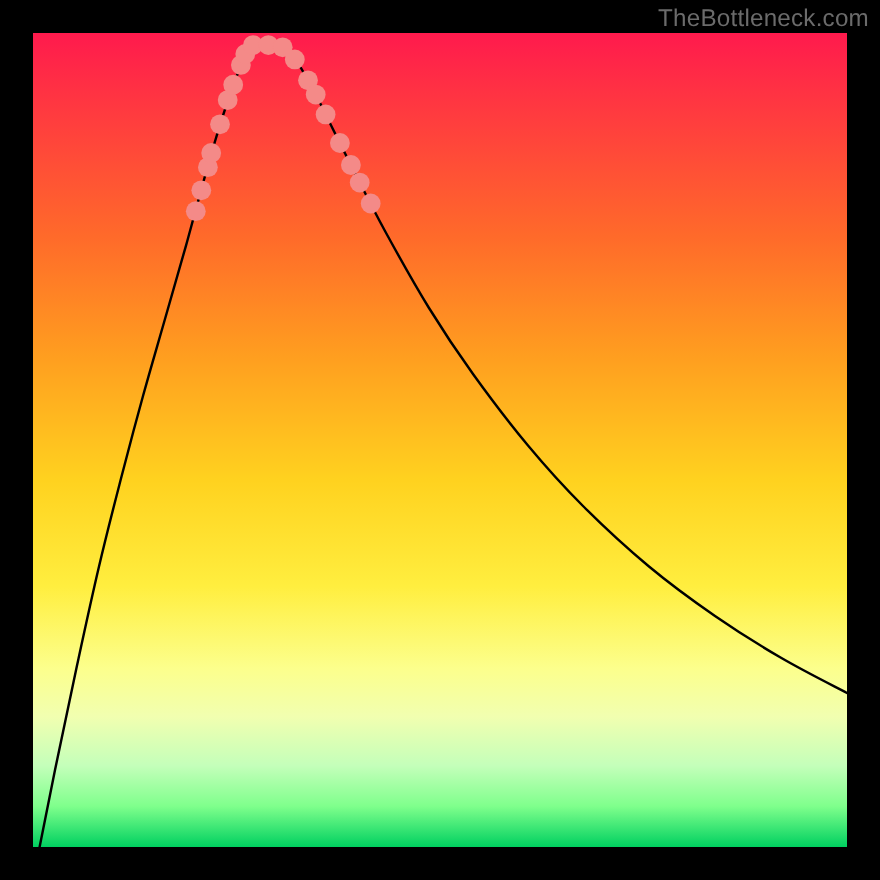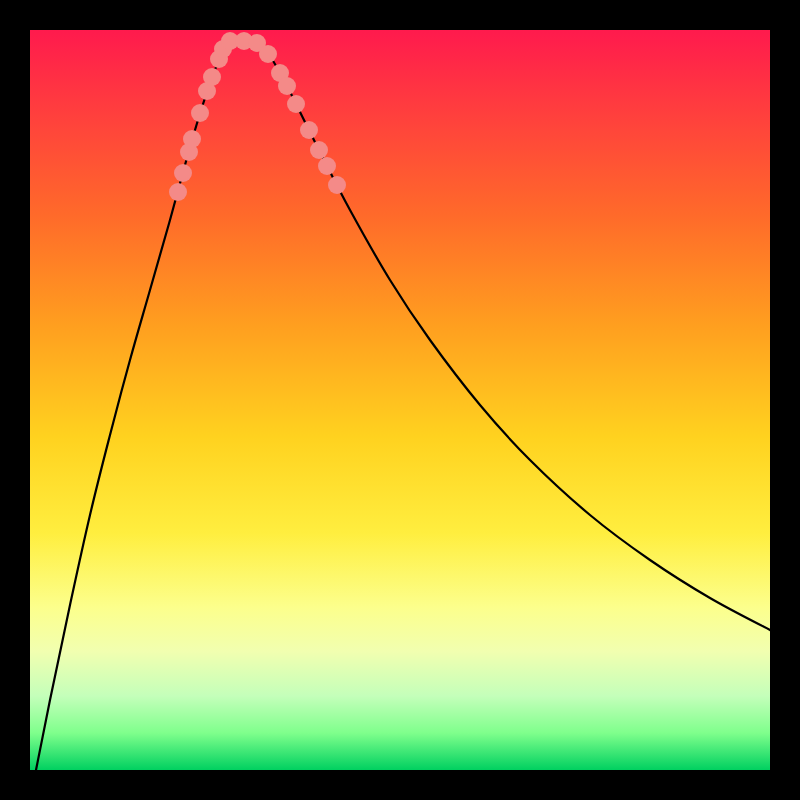--- a/index.html
+++ b/index.html
@@ -56,20 +56,21 @@
     width: 740px;
     height: 740px;
     overflow: visible;
   }
 </style>
 </head>
 <body>
 
 <div class="frame">
 
+  <div class="watermark">TheBottleneck.com</div>
 
   <div class="plot-area">
     <svg class="curve" viewBox="0 0 740 740" preserveAspectRatio="none">
       <path id="curve-path" fill="none" stroke="#000000" stroke-width="2.2" stroke-linecap="round" d="M 6 740 C 8.52 727.4, 13.879999999999999 699.7, 20 670 C 26.12 640.3, 32.8 608.3, 40 575 C 47.2 541.7, 52.8 515.6, 60 485 C 67.2 454.4, 72.8 432.9, 80 405 C 87.2 377.1, 92.8 356.1, 100 330 C 107.2 303.9, 112.8 285.2, 120 260 C 127.2 234.8, 133.7 212.5, 140 190 C 146.3 167.5, 150.5 151.2, 155 135 C 159.5 118.8, 161.4 112.06, 165 100 C 168.6 87.94, 171.4 78.8, 175 68 C 178.6 57.2, 182.3 47.56, 185 40 C 187.7 32.44, 187.66 30.68, 190 26 C 192.34 21.32, 195.12 16.88, 198 14 C 200.88 11.120000000000001, 202.4 10.72, 206 10 C 209.6 9.28, 214.04 9.28, 218 10 C 221.96 10.72, 224.04 11.120000000000001, 228 14 C 231.96 16.88, 234.6 18.08, 240 26 C 245.4 33.92, 252.6 47.92, 258 58 C 263.4 68.08, 264.24 70.48, 270 82 C 275.76 93.52, 281 104.36, 290 122 C 299 139.64, 307.4 156.96, 320 180 C 332.6 203.04, 345.6 226.6, 360 250 C 374.4 273.4, 383.8 287.5, 400 310 C 416.2 332.5, 432 353.4, 450 375 C 468 396.6, 480.2 410.2, 500 430 C 519.8 449.8, 538.4 467, 560 485 C 581.6 503, 598.4 515.06, 620 530 C 641.6 544.94, 658.4 555.4, 680 568 C 701.6 580.6, 729.2 594.24, 740 600"></path>
       <g id="marker-group">
           <circle cx="148" cy="162" r="9" fill="#f48a88"></circle>
           <circle cx="153" cy="143" r="9" fill="#f48a88"></circle>
           <circle cx="159" cy="122" r="9" fill="#f48a88"></circle>
           <circle cx="162" cy="109" r="9" fill="#f48a88"></circle>
           <circle cx="170" cy="83" r="9" fill="#f48a88"></circle>

